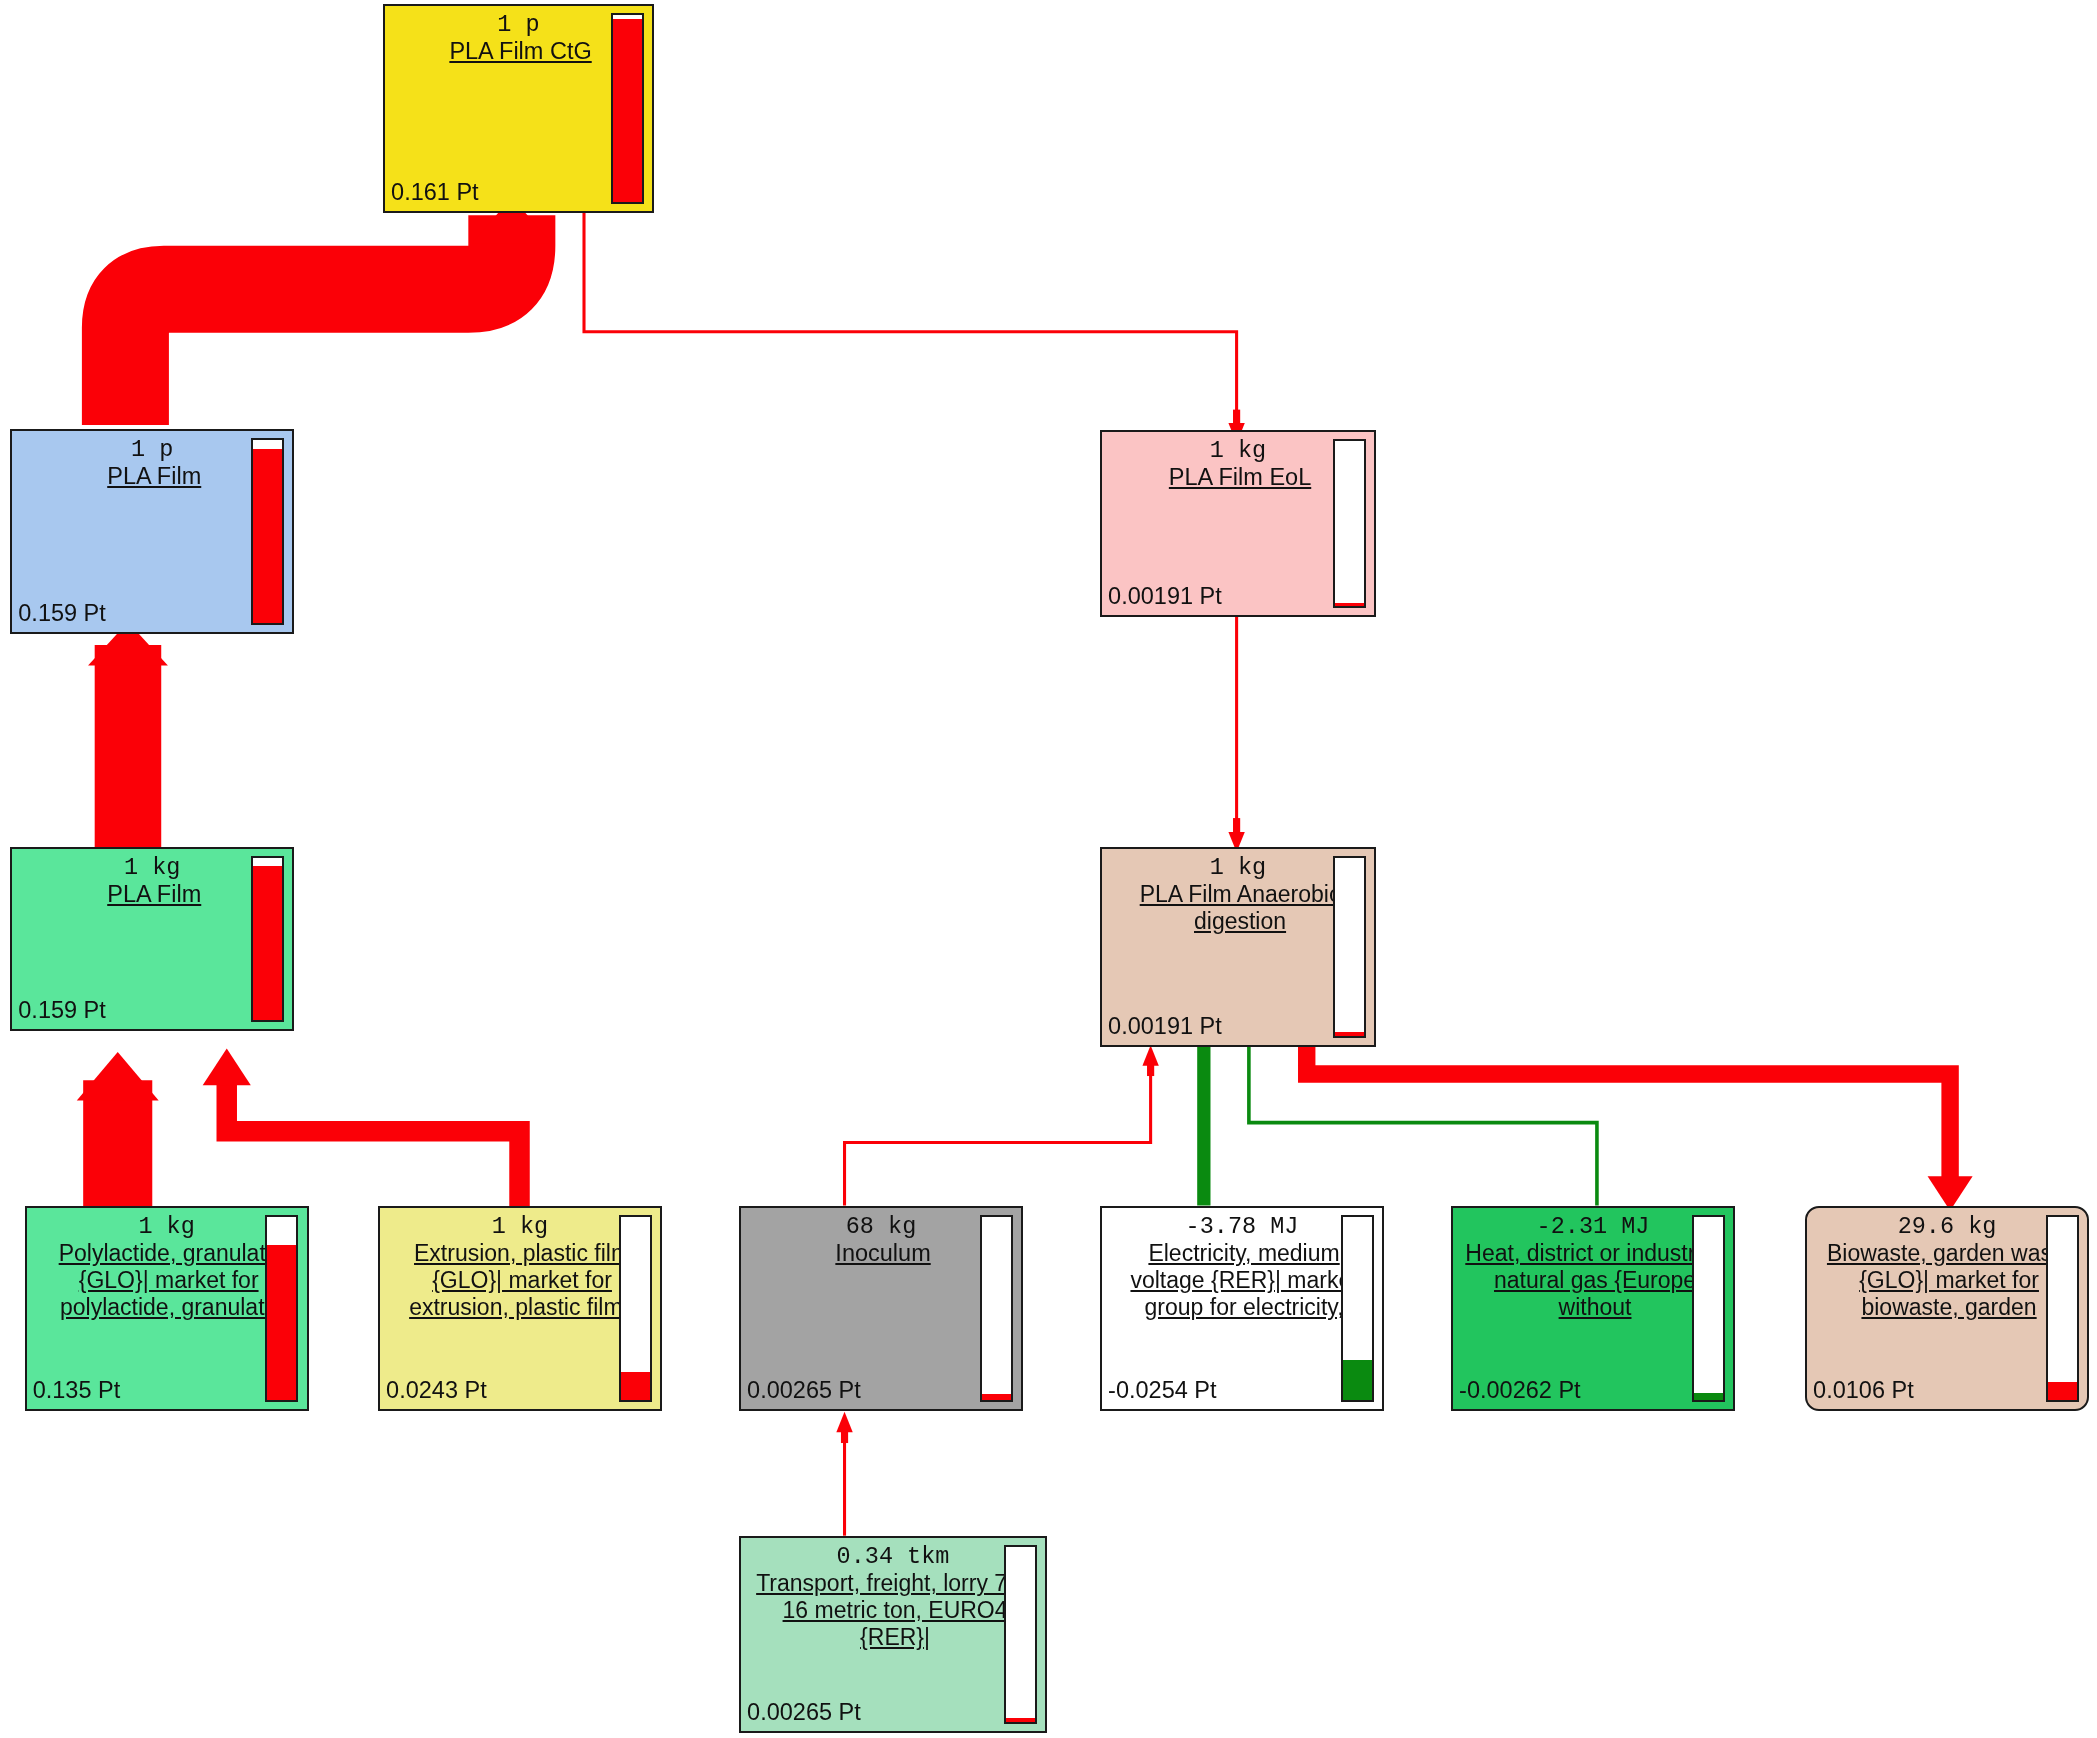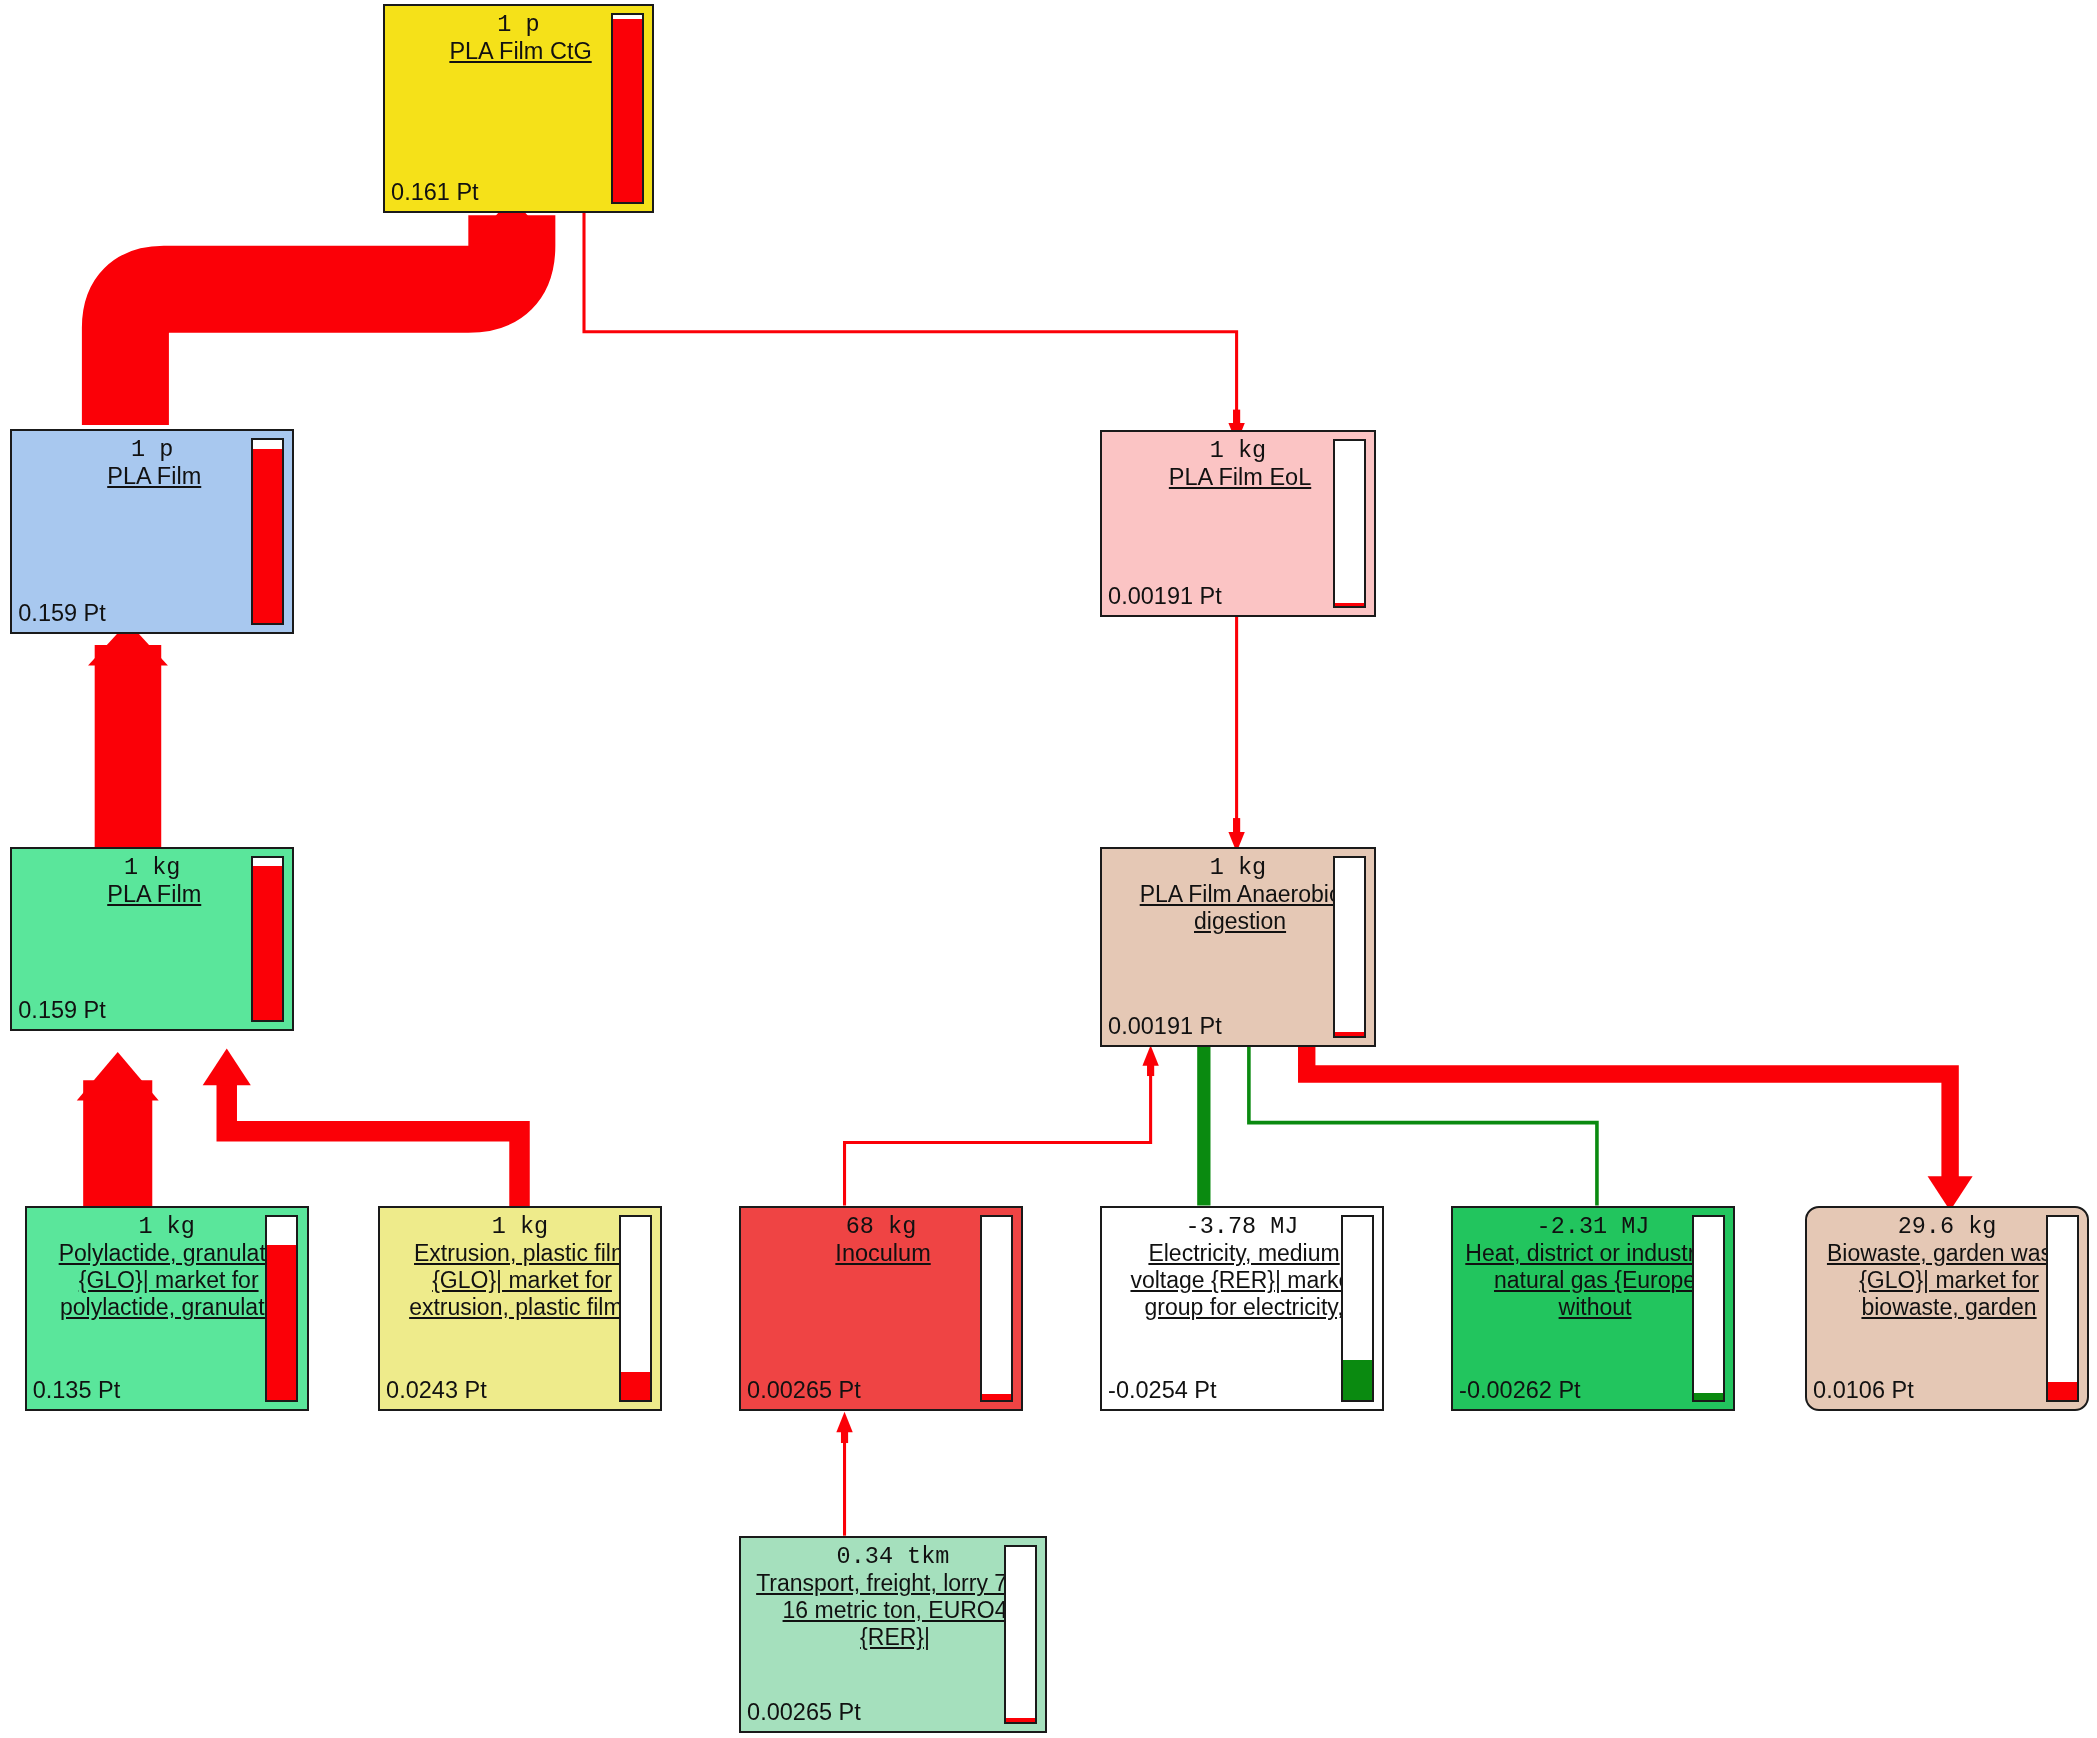--- a/index.html
+++ b/index.html
@@ -146,21 +146,21 @@
 
   <div class="node wide-label" style="left:378px;top:1206px;width:284px;height:205px;background:#eeeb8b;">
     <div class="amount">1 kg</div>
     <div class="title">Extrusion, plastic film {GLO}| market for extrusion, plastic film |</div>
     <div class="score">0.0243 Pt</div>
     <div class="gauge">
       <div class="fill" style="height:15%;background:#fb0007;"></div>
     </div>
   </div>
 
-  <div class="node" style="left:739px;top:1206px;width:284px;height:205px;background:#ef4444;">
+  <div class="node" style="left:739px;top:1206px;width:284px;height:205px;background:#a3a3a3;">
     <div class="amount">68 kg</div>
     <div class="title">Inoculum</div>
     <div class="score">0.00265 Pt</div>
     <div class="gauge">
       <div class="fill" style="height:3%;background:#fb0007;"></div>
     </div>
   </div>
 
   <div class="node wide-label" style="left:1100px;top:1206px;width:284px;height:205px;background:#ffffff;">
     <div class="amount">-3.78 MJ</div>

